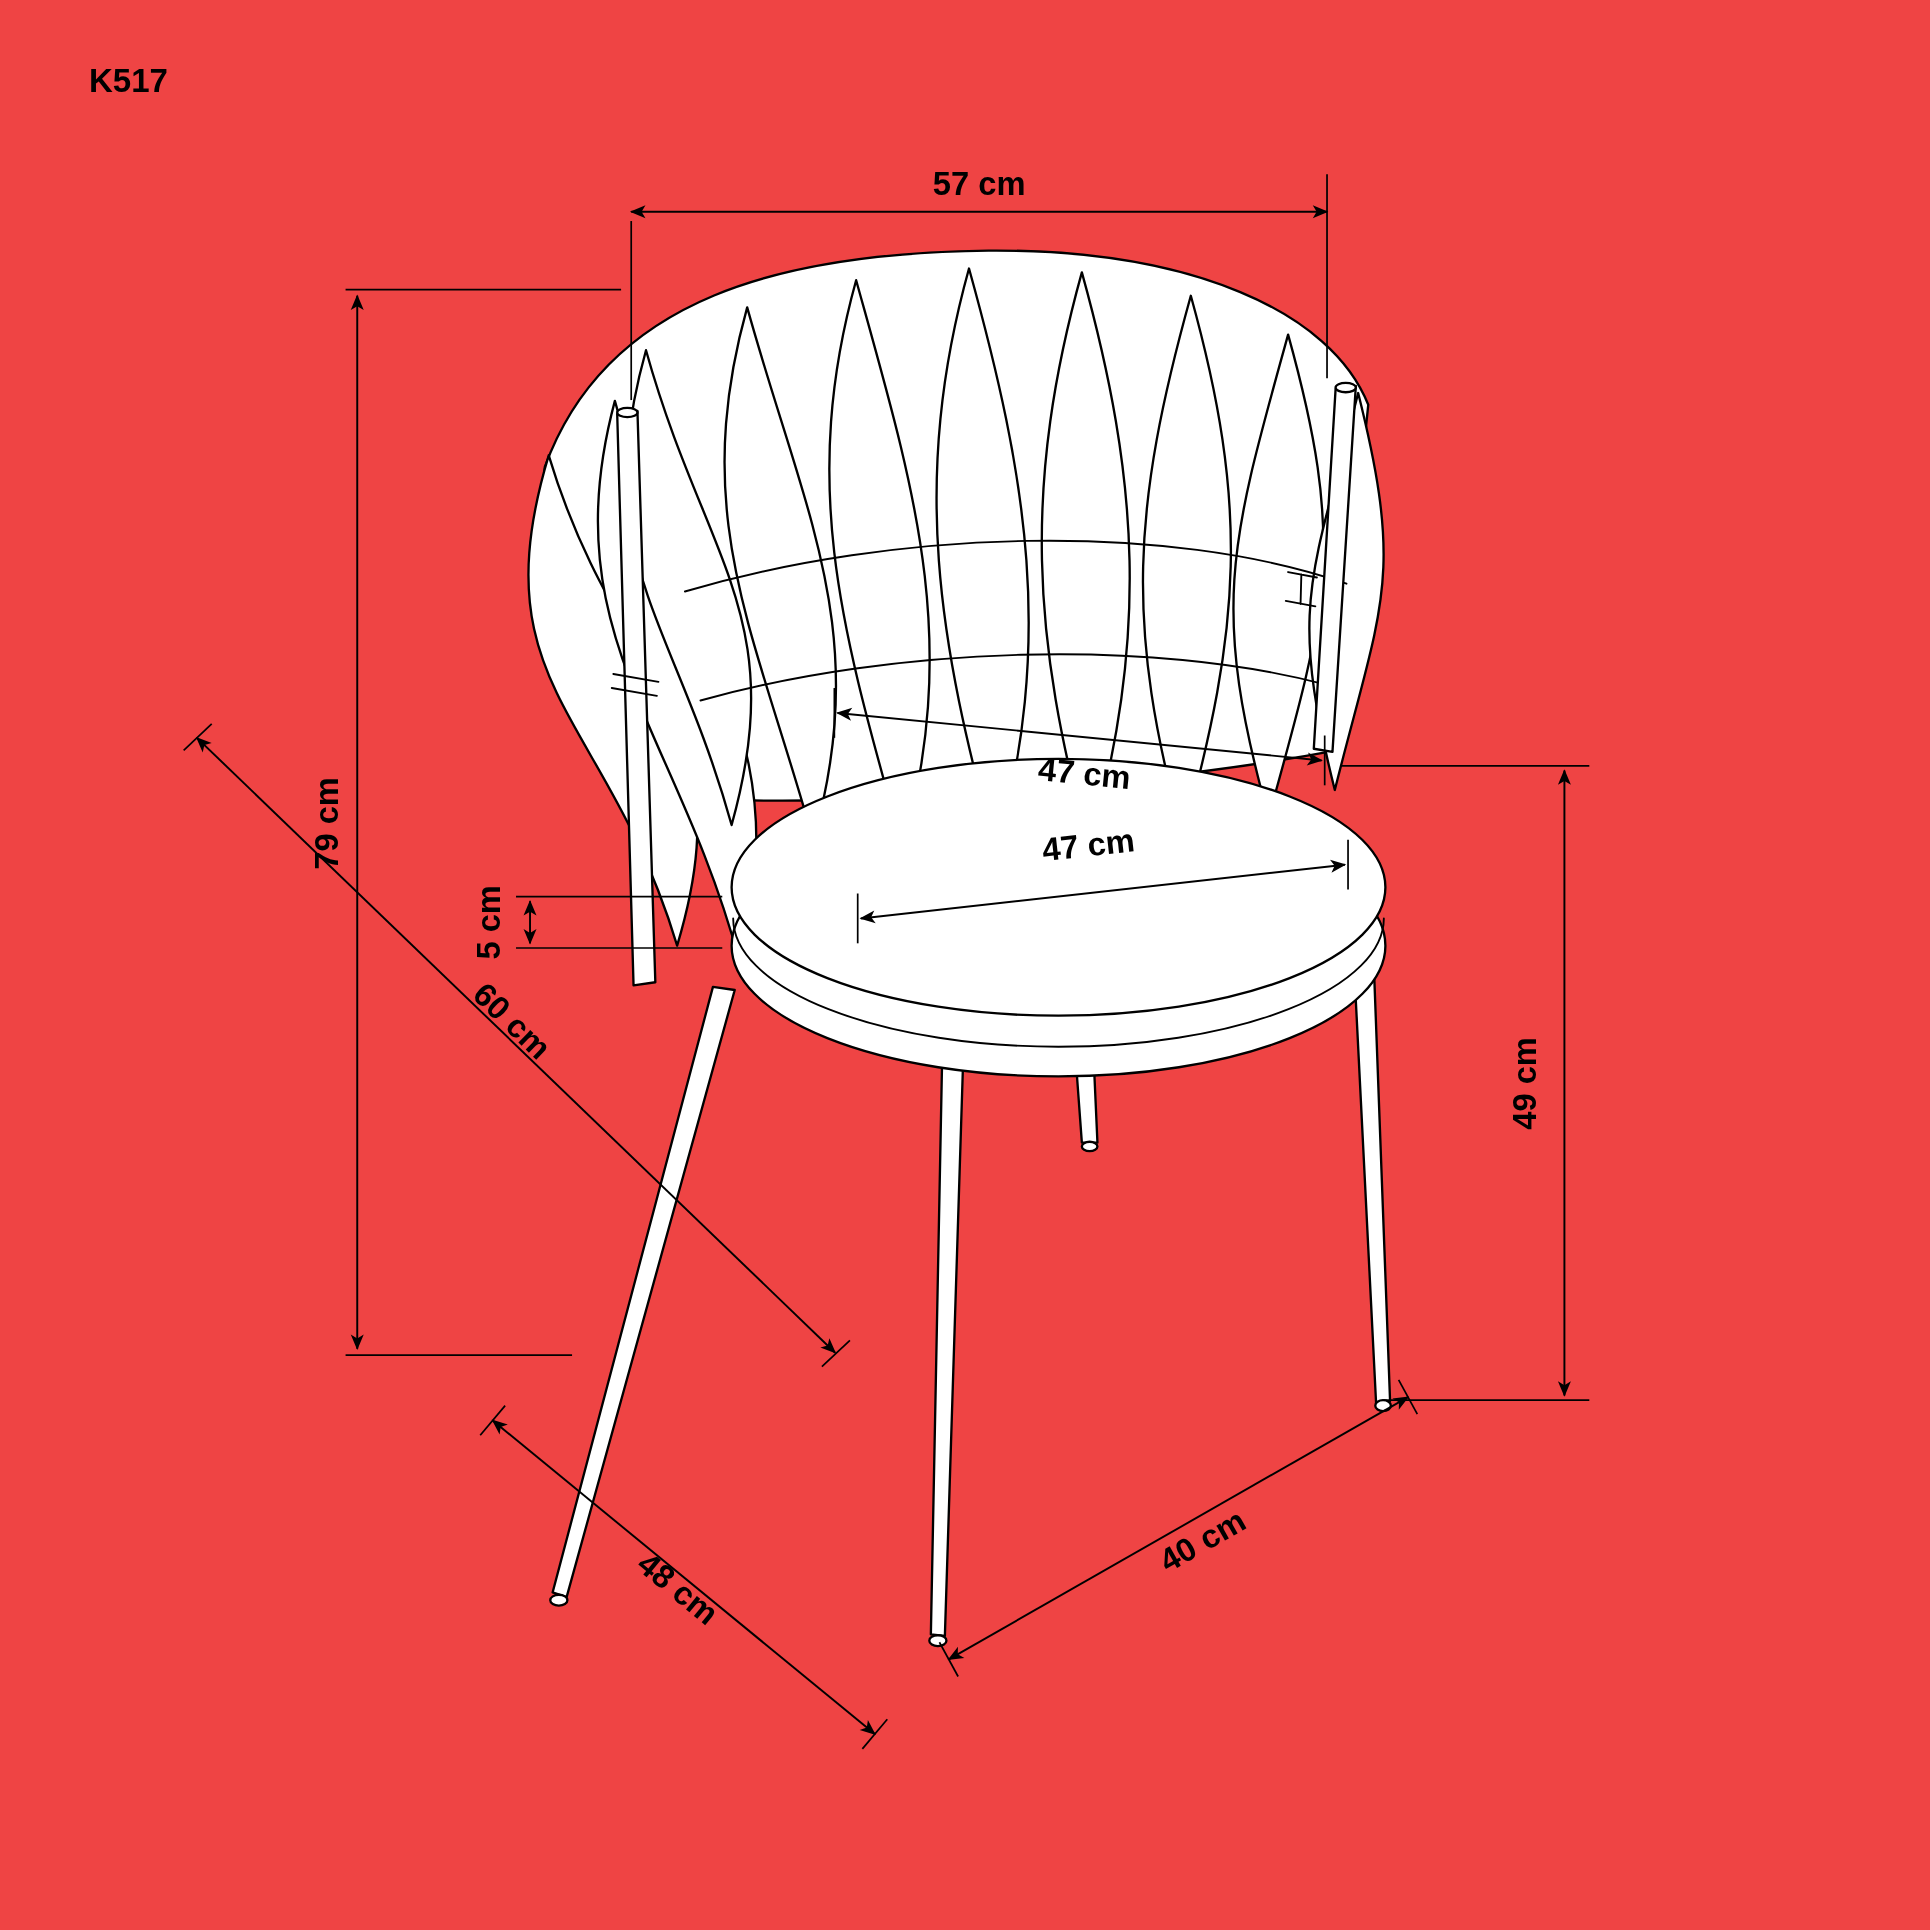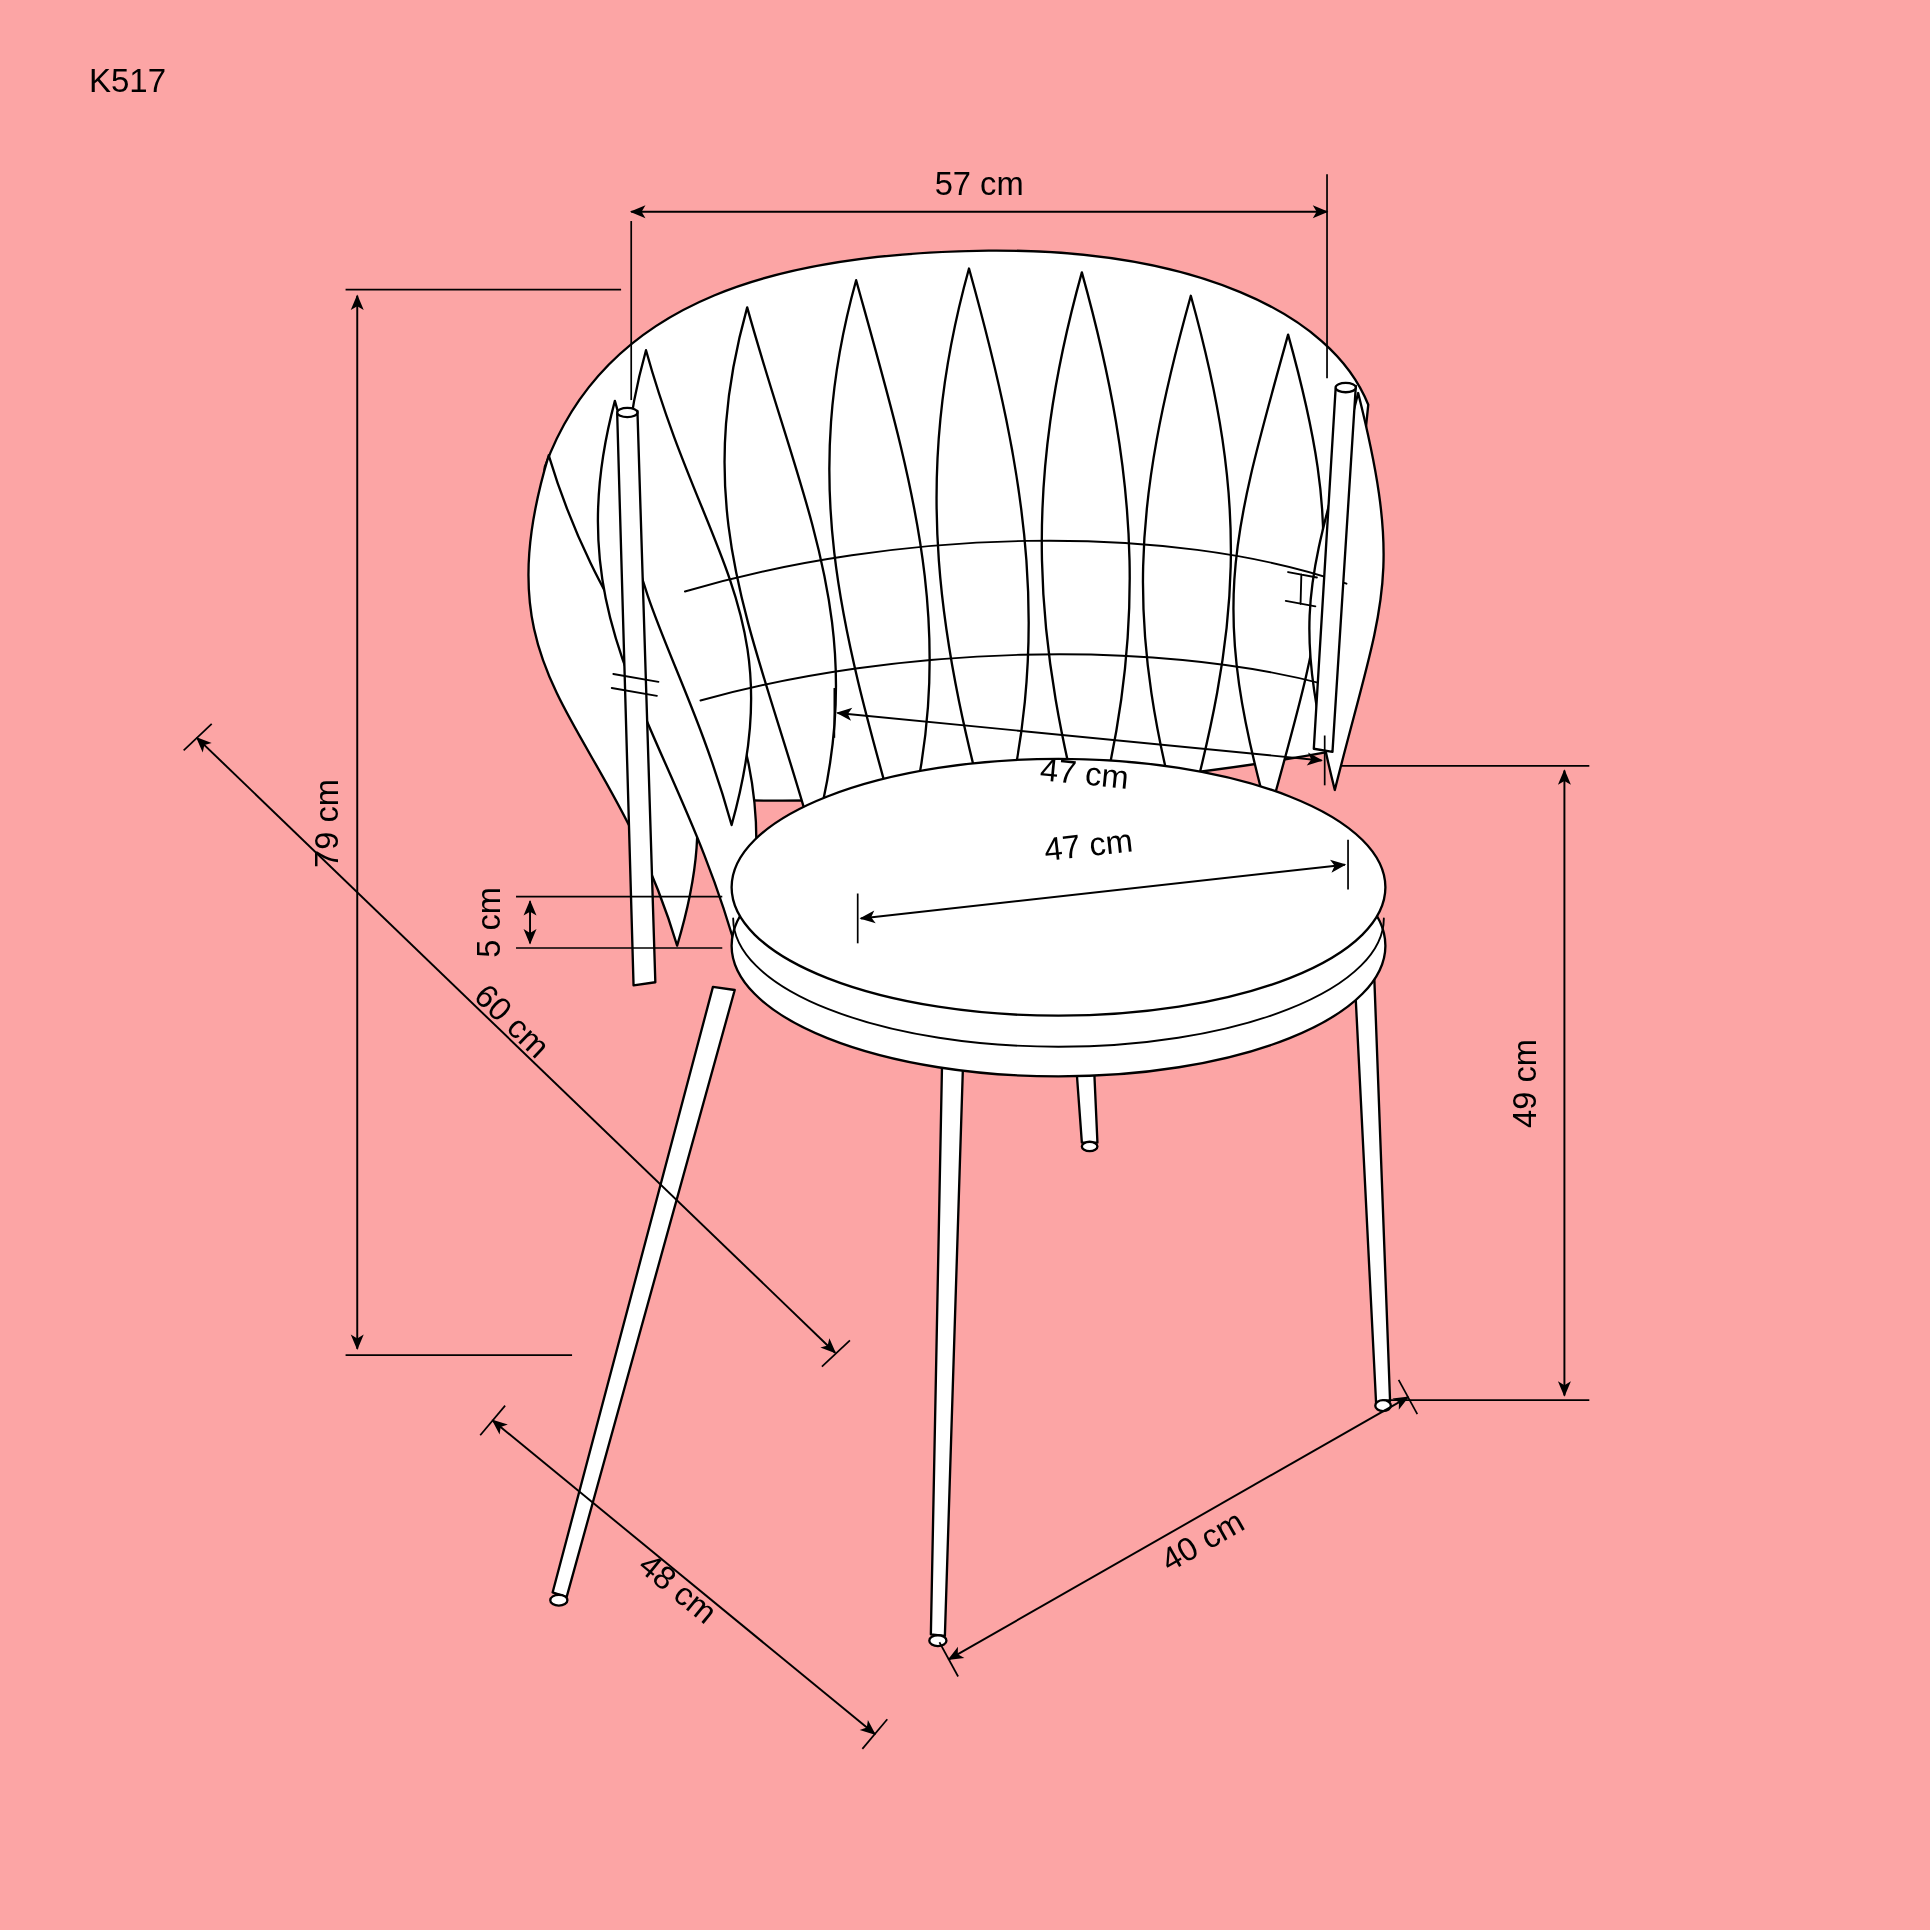--- a/index.html
+++ b/index.html
@@ -1,17 +1,17 @@
 <!DOCTYPE html>
 <html style="font-size:12.5px"><head>
 <meta charset="utf-8">
 <style>
   html,body{margin:0;padding:0;background:#ffffff;}
-  .stage{position:relative;width:1931px;height:1931px;background:#fca5a5;overflow:hidden;
-         font-family:"Liberation Sans", sans-serif;}
+  .stage{position:relative;width:1931px;height:1931px;background:#ef4444;overflow:hidden;
+         font-family:"Liberation Sans", sans-serif;font-weight:bold;}
   .model-label{position:absolute;left:89px;top:62px;font-size:33px;color:#000;}
   svg{position:absolute;left:0;top:0;}
   .fillw{fill:#ffffff;stroke:#000000;stroke-width:3;stroke-linejoin:round;}
   .thin{fill:none;stroke:#000000;stroke-width:2.4;stroke-linecap:round;}
   .dim{fill:none;stroke:#000000;stroke-width:2.5;}
   .ext{fill:none;stroke:#000000;stroke-width:2.2;}
   .dim-label{font-family:"Liberation Sans", sans-serif;font-size:42px;fill:#000000;text-anchor:middle;}
 </style>
 </head>
 <body>

